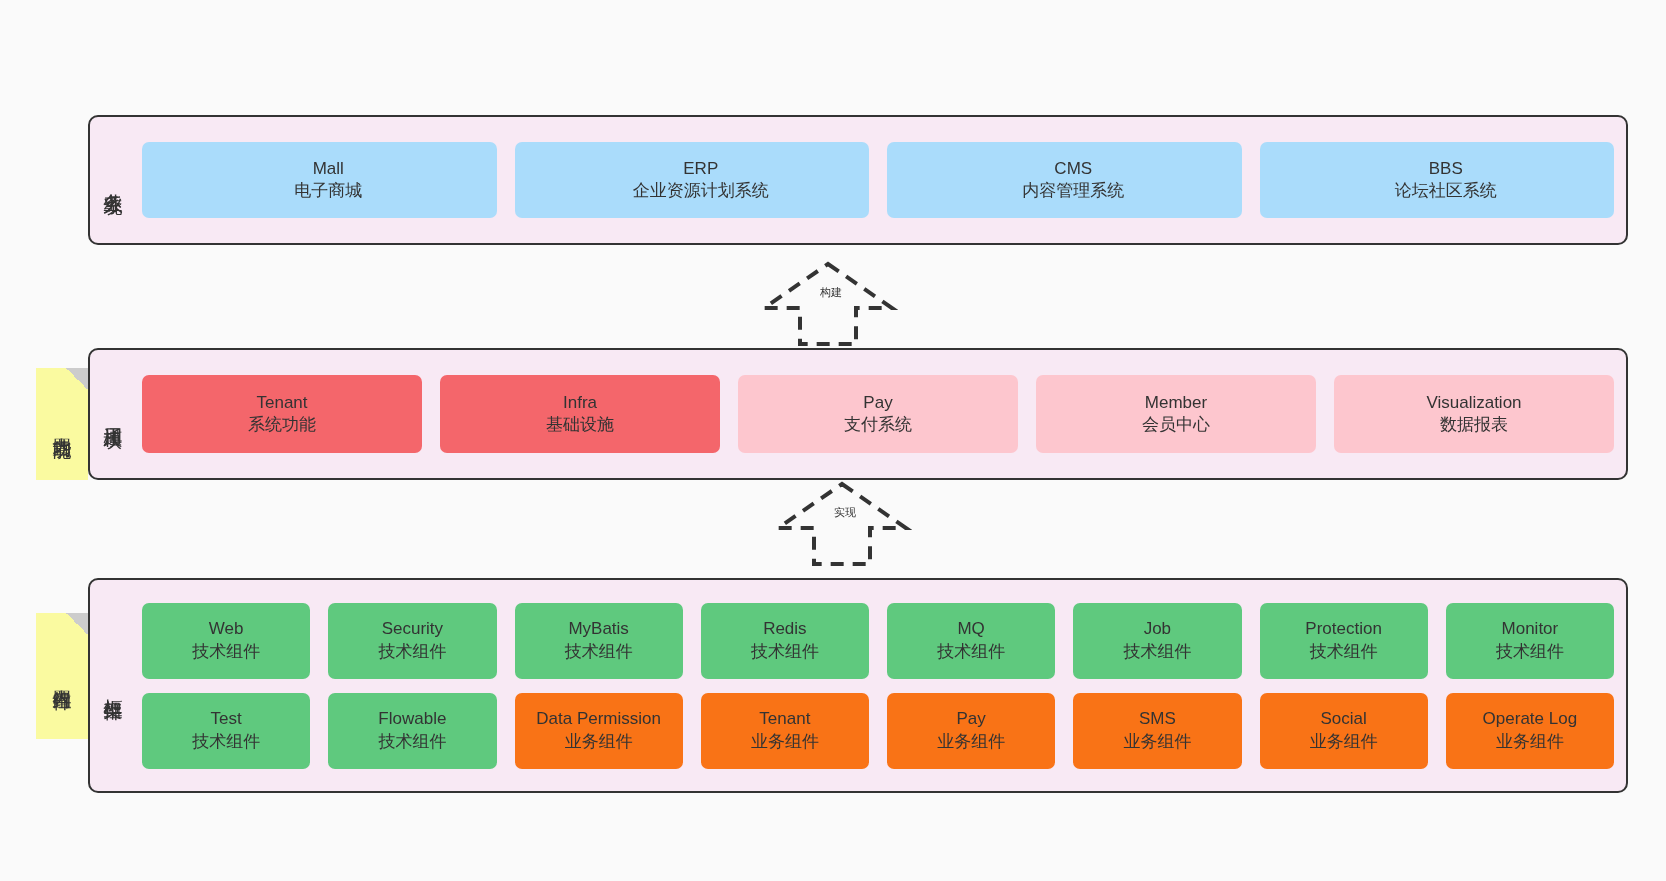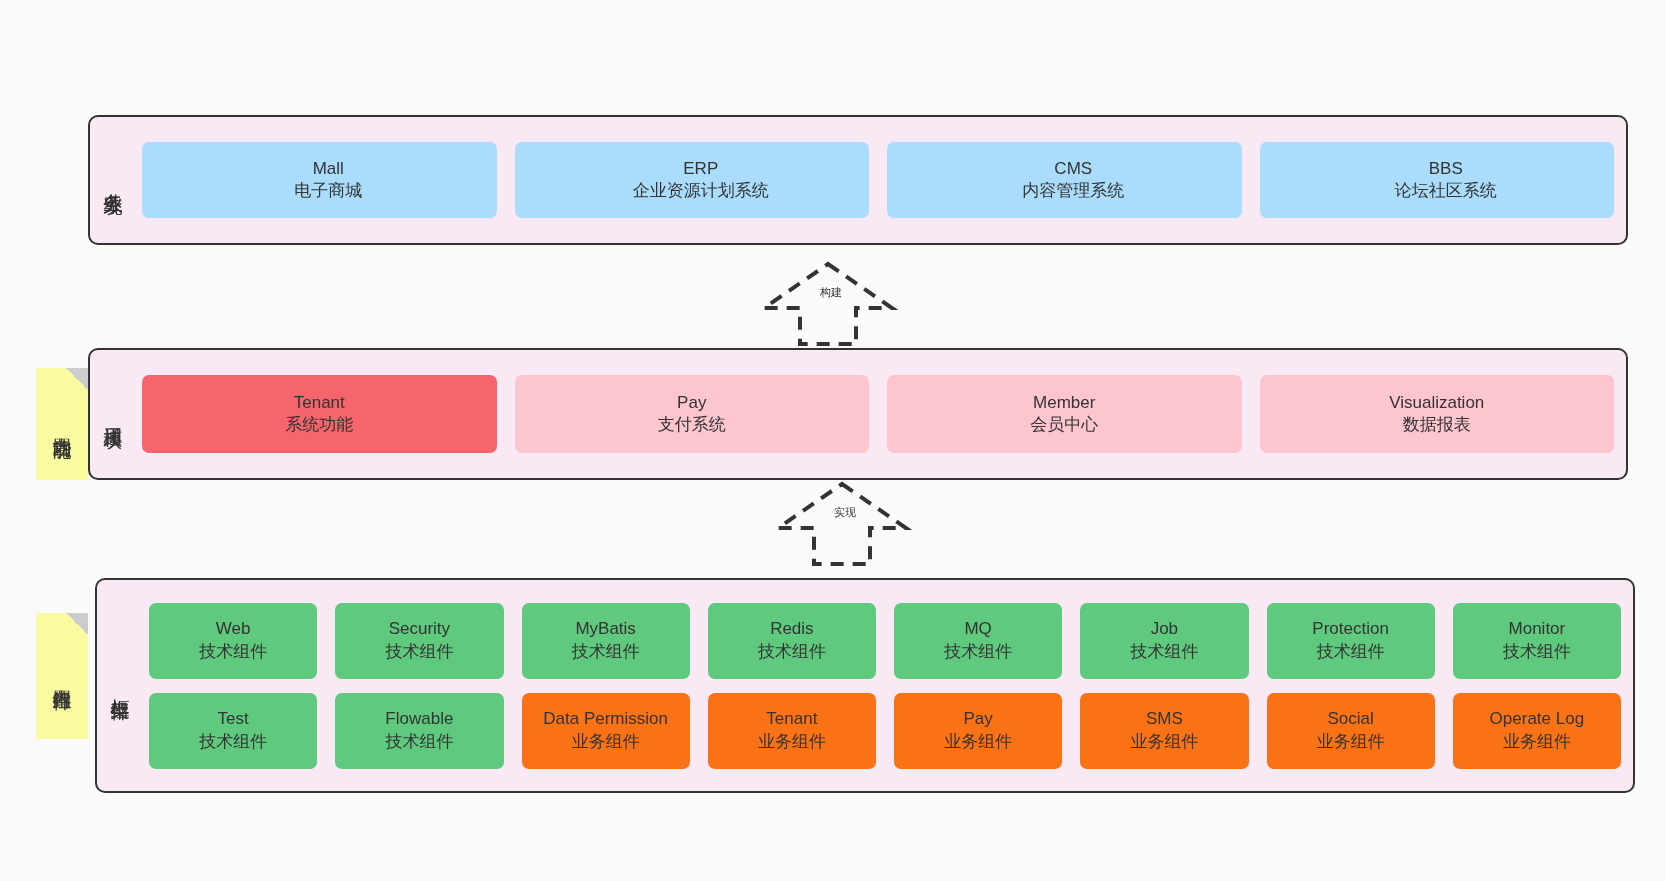--- a/index.html
+++ b/index.html
@@ -165,20 +165,24 @@
 </div>
 
 <div class="band" id="band-common" style="left:88px; top:348px; width:1540px; height:132px;">
   <div class="band-label">通用模块</div>
   <div class="band-body">
     <div class="row">
       <div class="card c-red">
         <span class="l1">Tenant</span>
         <span class="l2">系统功能</span>
       </div>
+      <div class="card c-red">
+        <span class="l1">Infra</span>
+        <span class="l2">基础设施</span>
+      </div>
       <div class="card c-pink">
         <span class="l1">Pay</span>
         <span class="l2">支付系统</span>
       </div>
       <div class="card c-pink">
         <span class="l1">Member</span>
         <span class="l2">会员中心</span>
       </div>
       <div class="card c-pink">
         <span class="l1">Visualization</span>
@@ -193,21 +197,21 @@
     <path d="M70 6 L134 50 L98 50 L98 86 L42 86 L42 50 L6 50 Z" fill="none" stroke="#333333" stroke-width="4" stroke-dasharray="13,9" stroke-linejoin="miter"></path>
   </svg>
   <div class="arrow-label" style="left:62px; top:27px;">实现</div>
 </div>
 
 <div class="sticky" style="left:36px; top:613px; width:52px; height:126px;">
   <span class="fold"></span>
   <span>内置组件</span>
 </div>
 
-<div class="band" id="band-framework" style="left:88px; top:578px; width:1540px; height:215px;margin-left:7px;">
+<div class="band" id="band-framework" style="left:88px; top:578px; width:1540px; height:215px;">
   <div class="band-label">框架组件</div>
   <div class="band-body">
 
     <div class="row">
       <div class="card c-green">
         <span class="l1">Web</span>
         <span class="l2">技术组件</span>
       </div>
       <div class="card c-green">
         <span class="l1">Security</span>

